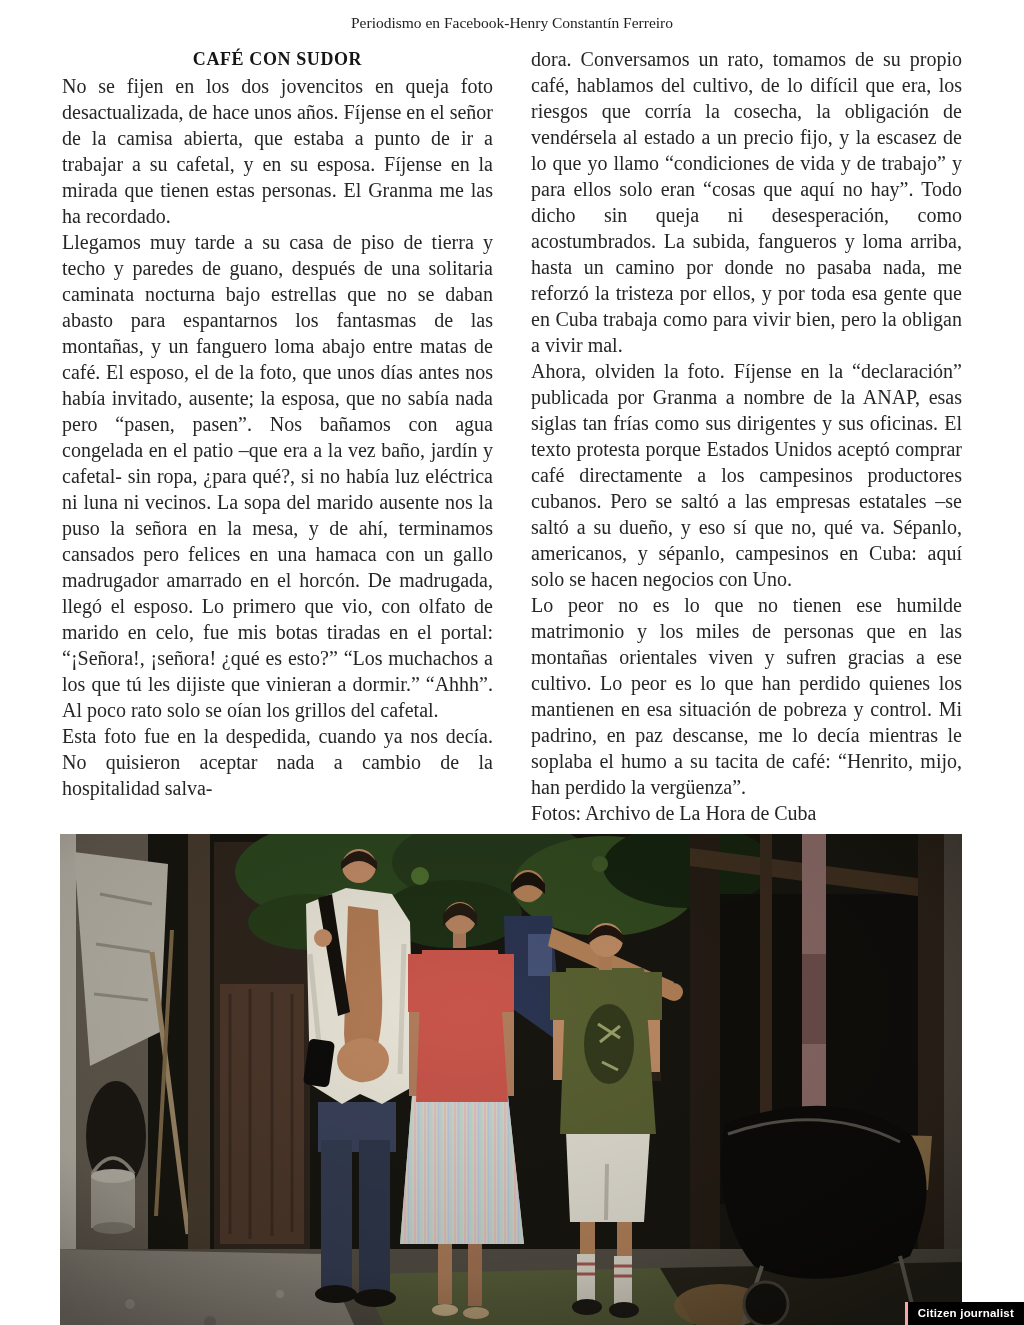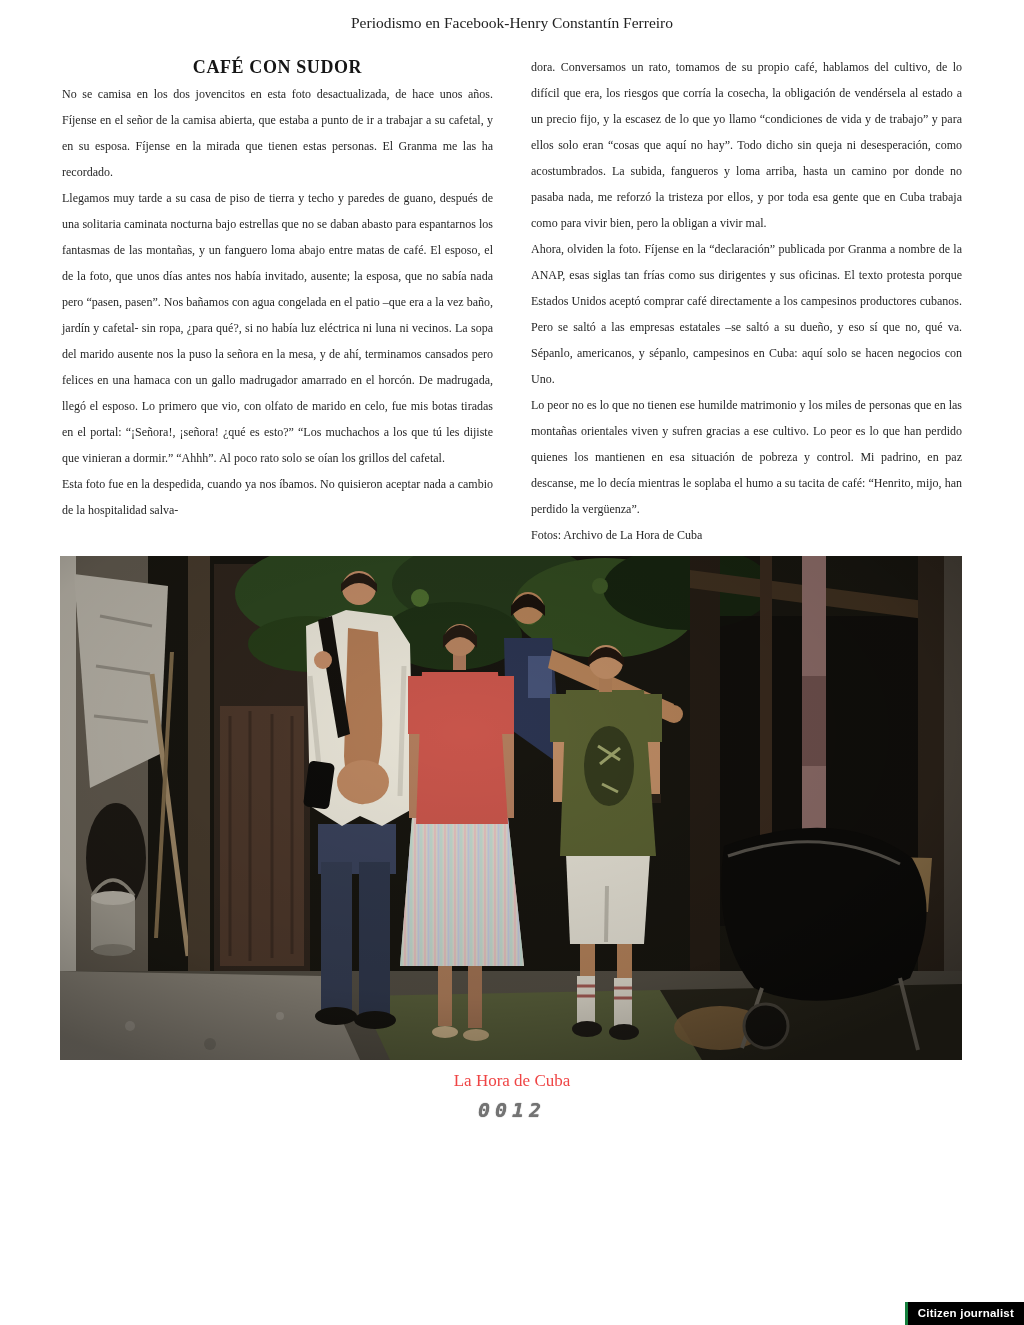--- a/index.html
+++ b/index.html
@@ -5,58 +5,58 @@
   * { box-sizing: border-box; }
   html, body { margin: 0; padding: 0; }
   body { width: 1024px; height: 1325px; background: #ffffff; position: relative;
          overflow: hidden; font-family: "Liberation Serif", "DejaVu Serif", serif;
          color: #1f1f1f; }
   .page { width: 1024px; height: 1325px; position: relative; }
 
   .doc-header { text-align: center; padding-top: 13px; font-size: 15.5px;
                 line-height: 20px; color: #222; }
 
-  .columns { display: flex; gap: 38px; margin: 21px 62px 0 62px; }
+  .columns { display: flex; gap: 38px; margin: 13px 62px 0 62px; }
   .col { flex: 1 1 0; }
   .article-title { text-align: center; font-weight: bold; font-size: 18px;
                    line-height: 27px; letter-spacing: 0.6px; color: #151515; }
-  .col p { margin: 0; font-size: 12px; line-height: 26px; text-align: justify;
+  .col p { margin: 0; font-size: 20px; line-height: 26px; text-align: justify;
            color: #262626; }
   .photo-credit { text-align: center; }
 
   figure.photo-block { margin: 8px 62px 0 60px; width: 902px; height: 504px;
                        padding: 0; background: #17150f; }
   figure.photo-block svg { display: block; width: 902px; height: 504px; }
 
   .photo-caption { text-align: center; font-size: 17px; line-height: 22px;
                    margin-top: 10px; color: #ef4444; }
 
   .counter { text-align: center; margin-top: 6px;
              font-family: "DejaVu Sans Mono", monospace; font-style: italic;
              font-weight: bold; font-size: 20px; letter-spacing: 5px;
              color: #737373; text-shadow: 0 0 1px #555; }
 
   .corner-badge { position: absolute; right: 0; bottom: 0; background: #000;
                   color: #fff; font-family: "Liberation Sans", sans-serif;
                   font-size: 11.5px; font-weight: bold; padding: 5px 10px 6px 10px;
-                  letter-spacing: 0.2px; border-left: 3px solid #15803d; }
+                  letter-spacing: 0.2px; border-left: 3px solid #fca5a5; }
 </style>
 </head>
 <body>
 
 <div class="page">
 
   <div class="doc-header">Periodismo en Facebook-Henry Constantín Ferreiro</div>
 
   <div class="columns">
     <div class="col">
       <div class="article-title">CAFÉ CON SUDOR</div>
-      <p>No se camisa en los dos jovencitos en esta foto desactualizada, de hace unos años. Fíjense en el señor de la camisa abierta, que estaba a punto de ir a trabajar a su cafetal, y en su esposa. Fíjense en la mirada que tienen estas personas. El Granma me las ha recordado.</p>
+      <p>No se fijen en los dos jovencitos en queja foto desactualizada, de hace unos años. Fíjense en el señor de la camisa abierta, que estaba a punto de ir a trabajar a su cafetal, y en su esposa. Fíjense en la mirada que tienen estas personas. El Granma me las ha recordado.</p>
       <p>Llegamos muy tarde a su casa de piso de tierra y techo y paredes de guano, después de una solitaria caminata nocturna bajo estrellas que no se daban abasto para espantarnos los fantasmas de las montañas, y un fanguero loma abajo entre matas de café. El esposo, el de la foto, que unos días antes nos había invitado, ausente; la esposa, que no sabía nada pero “pasen, pasen”. Nos bañamos con agua congelada en el patio –que era a la vez baño, jardín y cafetal- sin ropa, ¿para qué?, si no había luz eléctrica ni luna ni vecinos. La sopa del marido ausente nos la puso la señora en la mesa, y de ahí, terminamos cansados pero felices en una hamaca con un gallo madrugador amarrado en el horcón. De madrugada, llegó el esposo. Lo primero que vio, con olfato de marido en celo, fue mis botas tiradas en el portal: “¡Señora!, ¡señora! ¿qué es esto?” “Los muchachos a los que tú les dijiste que vinieran a dormir.” “Ahhh”. Al poco rato solo se oían los grillos del cafetal.</p>
-      <p>Esta foto fue en la despedida, cuando ya nos íbamos. No quisieron aceptar nada a cambio de la hospitalidad salva-</p>
+      <p>Esta foto fue en la despedida, cuando ya nos decía. No quisieron aceptar nada a cambio de la hospitalidad salva-</p>
     </div>
     <div class="col">
       <p>dora. Conversamos un rato, tomamos de su propio café, hablamos del cultivo, de lo difícil que era, los riesgos que corría la cosecha, la obligación de vendérsela al estado a un precio fijo, y la escasez de lo que yo llamo “condiciones de vida y de trabajo” y para ellos solo eran “cosas que aquí no hay”. Todo dicho sin queja ni desesperación, como acostumbrados. La subida, fangueros y loma arriba, hasta un camino por donde no pasaba nada, me reforzó la tristeza por ellos, y por toda esa gente que en Cuba trabaja como para vivir bien, pero la obligan a vivir mal.</p>
       <p>Ahora, olviden la foto. Fíjense en la “declaración” publicada por Granma a nombre de la ANAP, esas siglas tan frías como sus dirigentes y sus oficinas. El texto protesta porque Estados Unidos aceptó comprar café directamente a los campesinos productores cubanos. Pero se saltó a las empresas estatales –se saltó a su dueño, y eso sí que no, qué va. Sépanlo, americanos, y sépanlo, campesinos en Cuba: aquí solo se hacen negocios con Uno.</p>
       <p>Lo peor no es lo que no tienen ese humilde matrimonio y los miles de personas que en las montañas orientales viven y sufren gracias a ese cultivo. Lo peor es lo que han perdido quienes los mantienen en esa situación de pobreza y control. Mi padrino, en paz descanse, me lo decía mientras le soplaba el humo a su tacita de café: “Henrito, mijo, han perdido la vergüenza”.</p>
       <p class="photo-credit">Fotos: Archivo de La Hora de Cuba</p>
     </div>
   </div>
 
   <figure class="photo-block">

